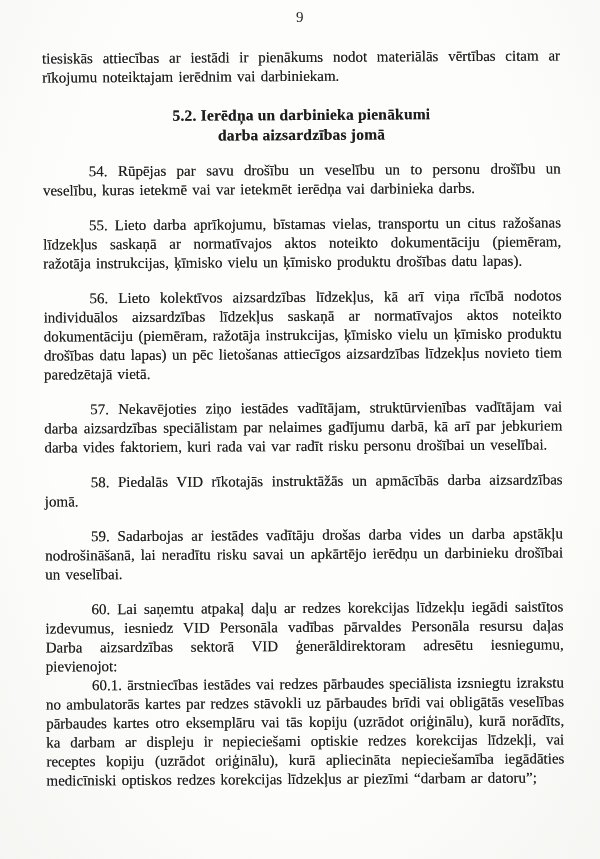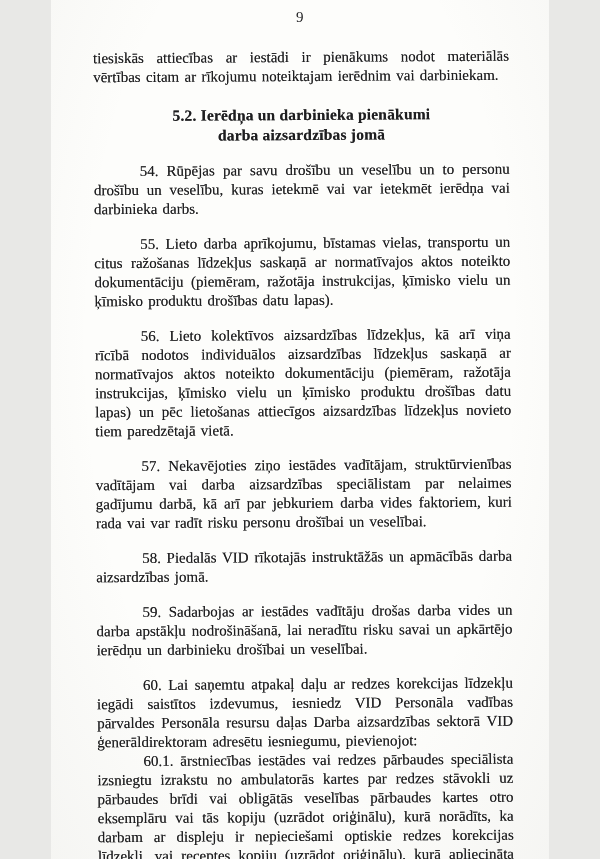--- a/index.html
+++ b/index.html
@@ -2,21 +2,21 @@
 <html><head>
 <meta charset="utf-8">
 <style>
   html, body {
     margin: 0;
     padding: 0;
     background: #e8e8e6;
   }
   .page {
     position: relative;
-    width: 498px;
+    width: 600px;
     height: 859px;
     margin: 0 auto;
     background: #fdfdfb;
     font-family: "Liberation Serif", "DejaVu Serif", serif;
     color: #1e1e20;
     overflow: hidden;
     box-sizing: border-box;
   }
   .scan-tint {
     position: absolute;

